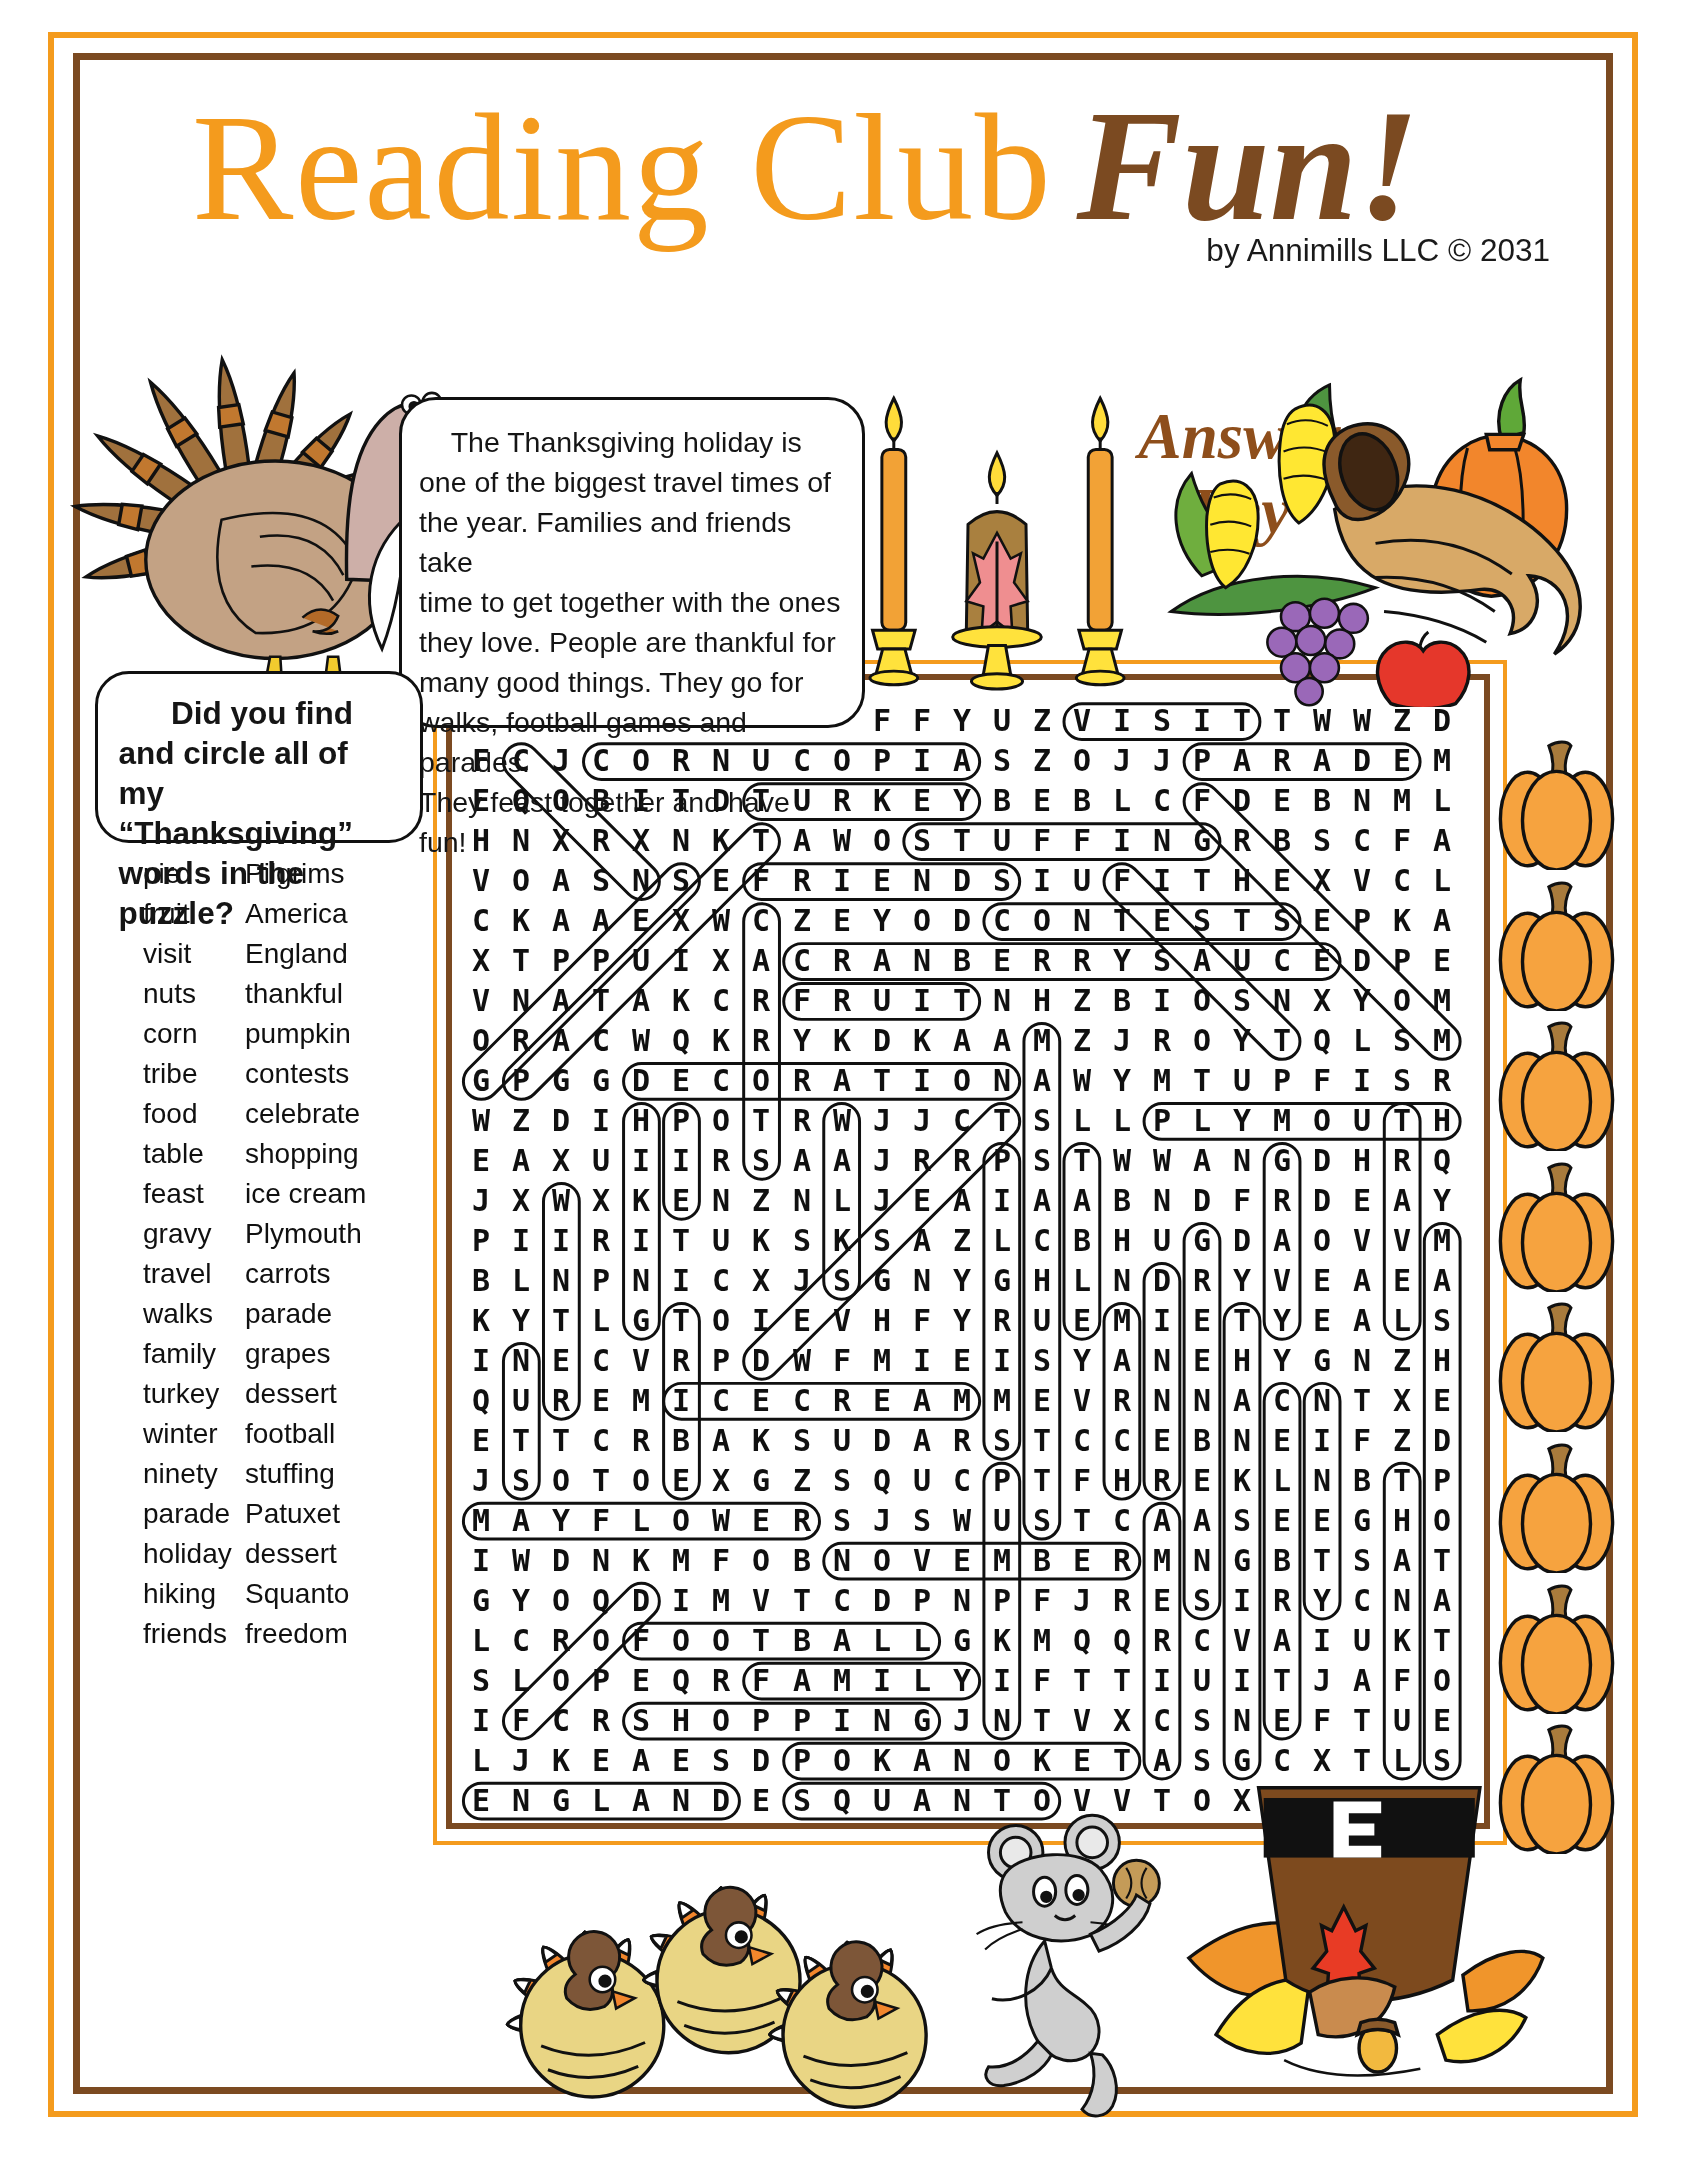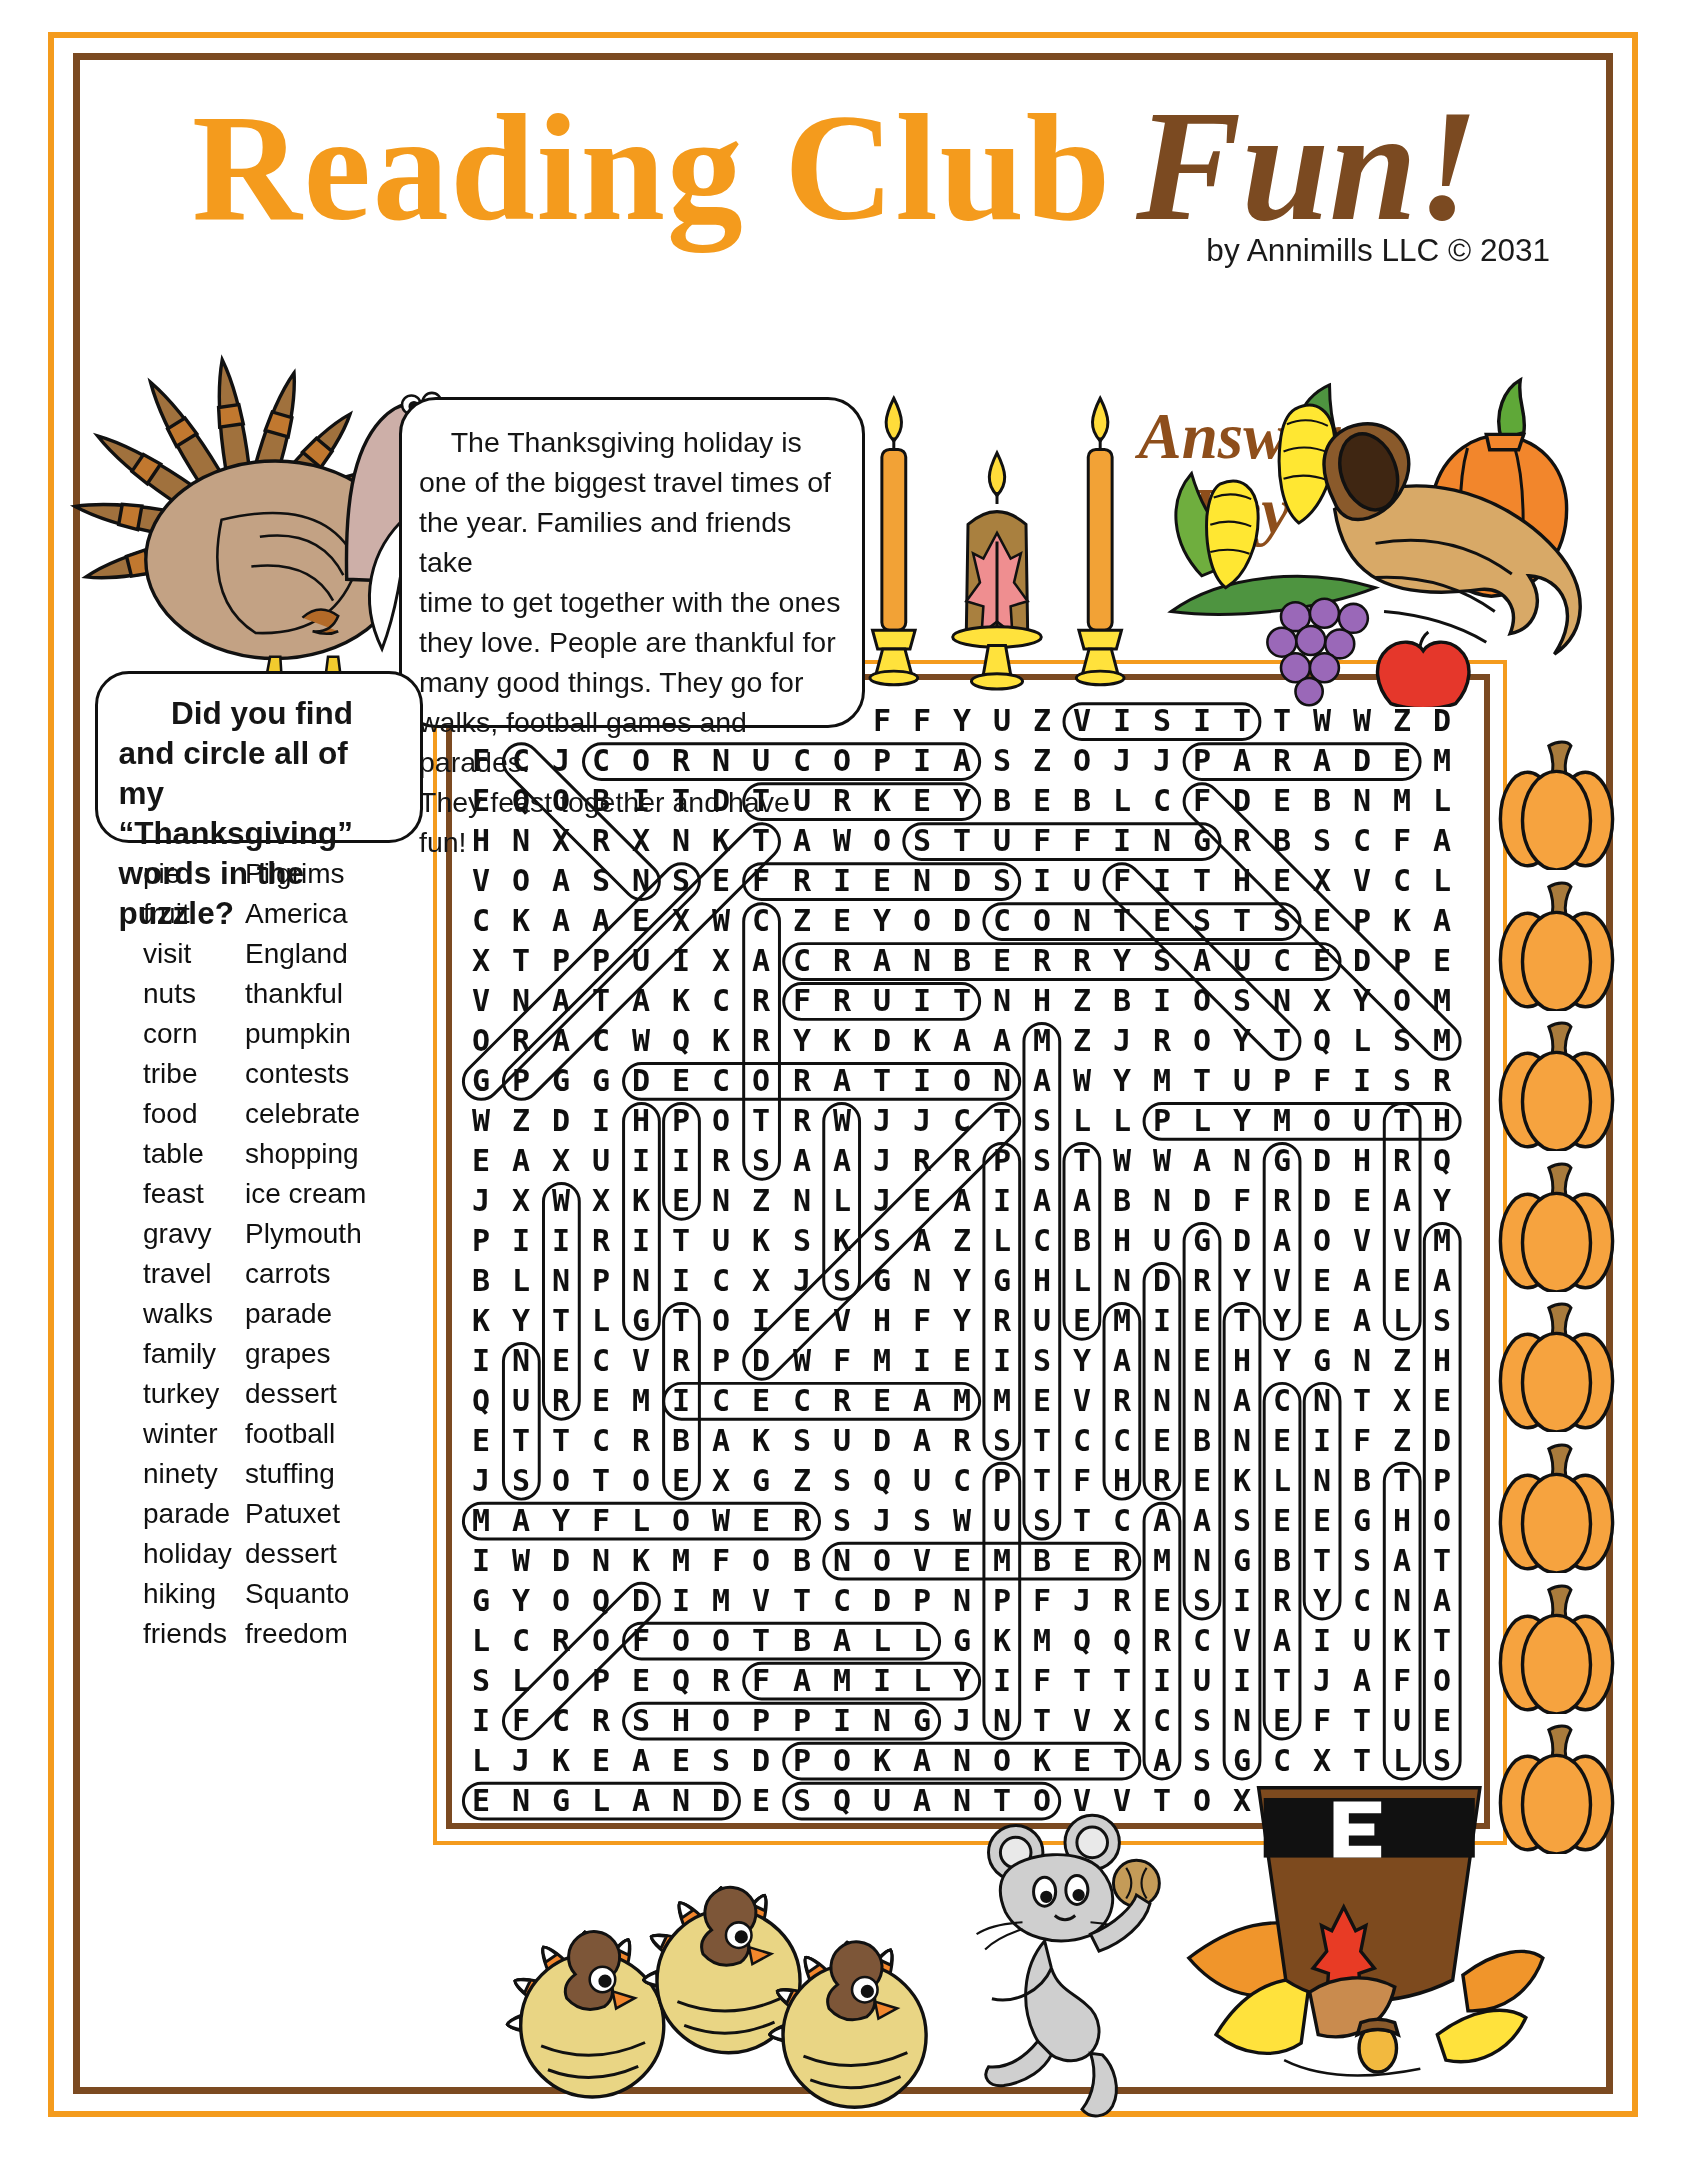--- a/index.html
+++ b/index.html
@@ -4,21 +4,21 @@
 <style>
   html,body{margin:0;padding:0;background:#fff;}
   #page{position:relative;width:1685px;height:2181px;background:#fff;overflow:hidden;
         font-family:"Liberation Sans",sans-serif;color:#151515;}
   .abs{position:absolute;}
   
   #border-orange{left:48px;top:32px;width:1578px;height:2073px;border:6px solid #F49B1D;}
   #border-brown{left:73px;top:53px;width:1526px;height:2027px;border:7.7px solid #7B4A21;}
   
   #title{left:192px;top:75px;width:1363px;white-space:nowrap;z-index:4;}
-  #title .t-orange{font-family:"Liberation Serif",serif;font-size:152px;font-weight:bold;color:#F49B1D;letter-spacing:1.7px;}
+  #title .t-orange{font-family:"Liberation Serif",serif;font-size:152px;font-weight:normal;color:#F49B1D;letter-spacing:1.7px;}
   #title .t-brown{font-family:"Liberation Serif",serif;font-size:158px;font-weight:bold;font-style:italic;color:#7B4A21;padding-left:24px;}
   #byline{left:1184px;top:232px;width:366px;text-align:right;font-size:31.5px;color:#1a1a1a;z-index:4;}
   #subtitle{left:460px;top:271px;width:954px;text-align:center;font-family:"Liberation Serif",serif;
             font-size:87px;font-weight:bold;color:#0d0d0d;letter-spacing:2.6px;z-index:4;}
   #vocab{left:1405px;top:300px;width:204px;text-align:center;font-size:37px;font-weight:bold;line-height:48px;color:#101010;z-index:4;}
   #answer-key{left:1099px;top:399px;width:281px;text-align:center;font-family:"Liberation Serif",serif;
               font-size:65px;font-weight:bold;font-style:italic;color:#8E4E1B;z-index:4;}
   
   #bubble{left:399px;top:397px;width:426px;height:281px;background:#fff;border:3.4px solid #101010;border-radius:37px;
           padding:22px 17px;font-size:28.5px;line-height:40px;white-space:pre-wrap;z-index:6;}

